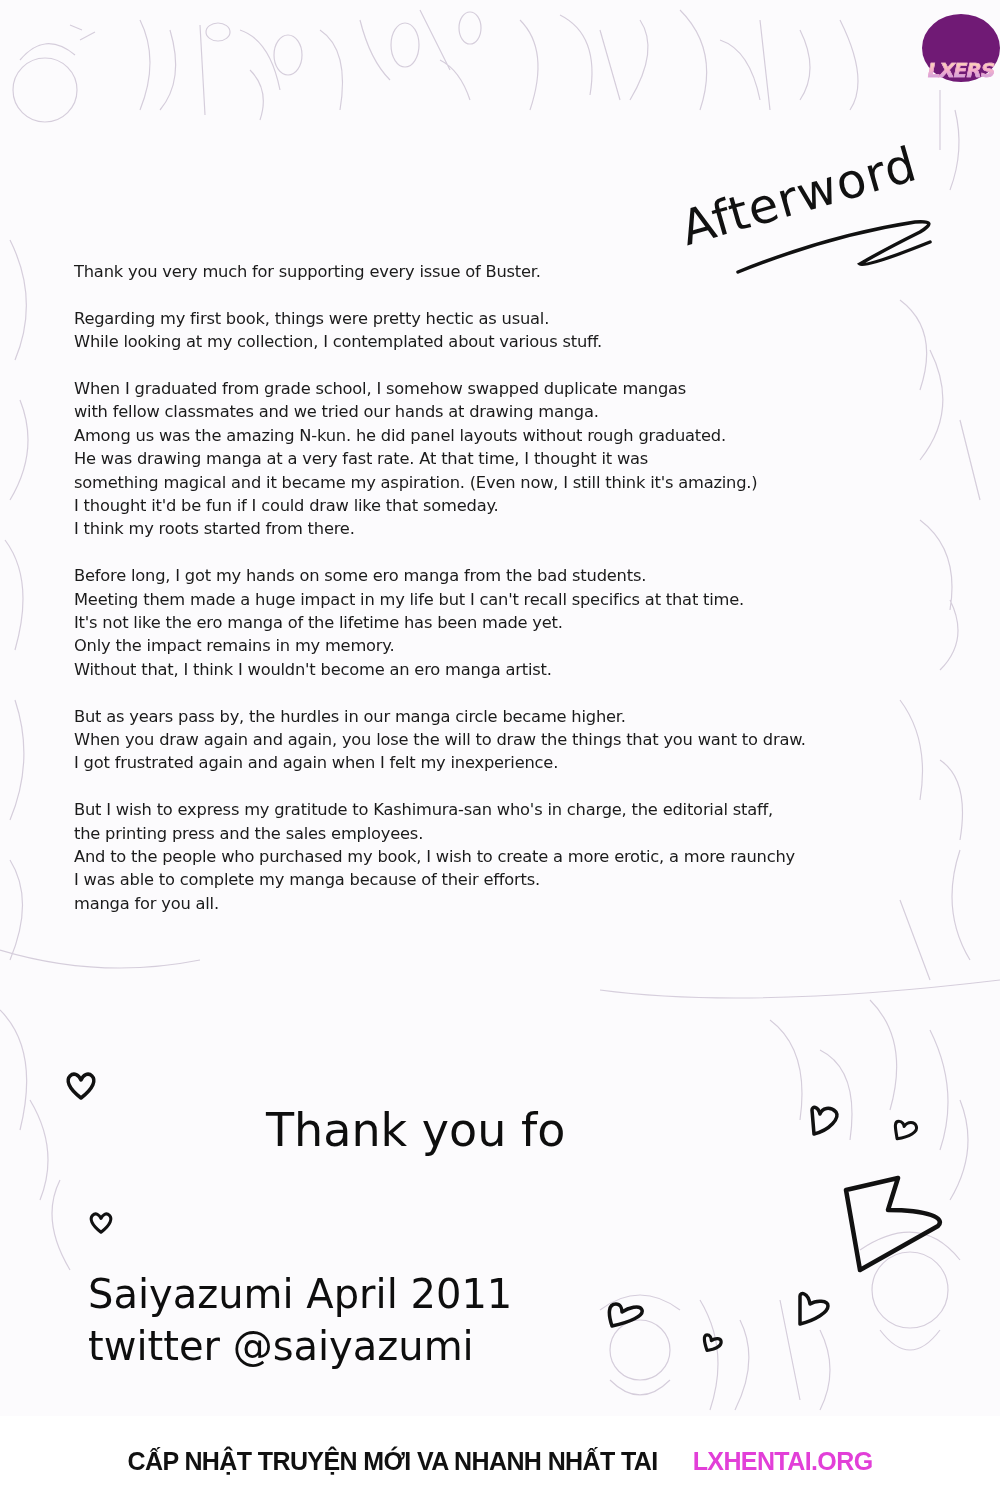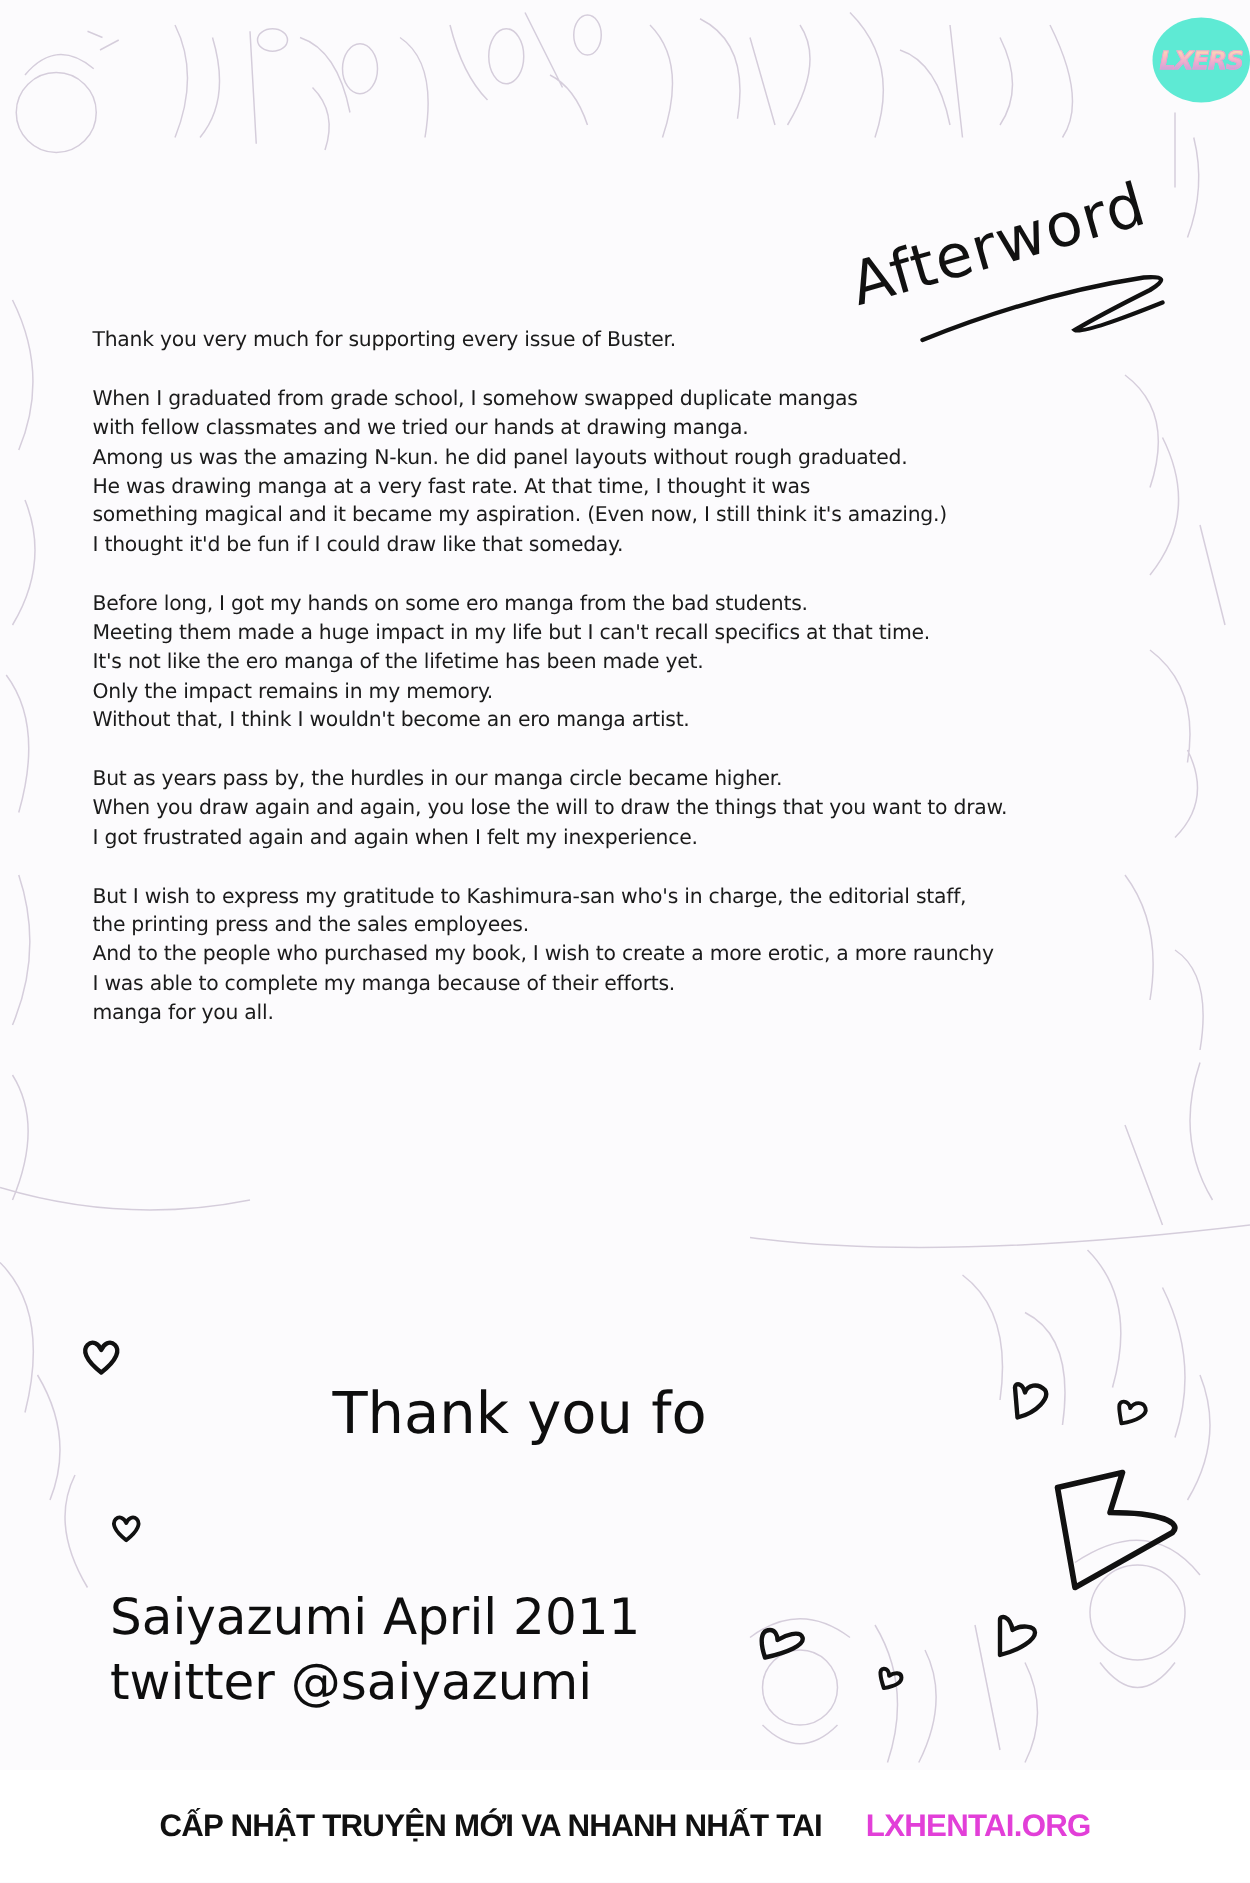--- a/index.html
+++ b/index.html
@@ -1,19 +1,19 @@
 <!DOCTYPE html>
 <html><head>
 <meta charset="utf-8">
 <style>
   html, body { margin:0; padding:0; }
   body { width:1000px; height:1506px; background:#fbfafc; position:relative; overflow:hidden; font-family:"DejaVu Sans", sans-serif; }
   .page { position:absolute; left:0; top:0; width:1000px; height:1416px; background:#fcfbfd; overflow:hidden; }
   .sketch { position:absolute; pointer-events:none; }
-  .logo { position:absolute; left:922px; top:14px; width:78px; height:68px; border-radius:50%; background:#5eead4; display:flex; align-items:center; justify-content:center; }
+  .logo { position:absolute; left:922px; top:14px; width:78px; height:68px; border-radius:50%; background:#701a75; display:flex; align-items:flex-end; justify-content:center; }
   .logo span { font-family:"DejaVu Sans", sans-serif; font-weight:bold; font-style:italic; font-size:20px; letter-spacing:-1px;
     background:linear-gradient(180deg,#fff3a8 0%,#f6b1c8 50%,#b59ce8 100%); -webkit-background-clip:text; background-clip:text; color:transparent;
     -webkit-text-stroke:0.6px #e9a0d0; }
   .title-block { position:absolute; left:680px; top:140px; width:290px; height:140px; }
   .title-text { position:absolute; left:10px; top:60px; font-family:"DejaVu Sans", sans-serif; font-size:48px; color:#111; transform:rotate(-16deg); transform-origin:left bottom; letter-spacing:1px; }
   .body-text { position:absolute; left:74px; top:260px; width:860px; font-family:"DejaVu Sans", sans-serif; font-size:16.3px; line-height:23.4px; color:#1b1b1b; letter-spacing:-0.2px; }
   .body-text p { margin:0 0 23.4px 0; }
   .body-text .ln { display:block; white-space:nowrap; }
   .thanks { position:absolute; left:222px; top:1095px; font-family:"DejaVu Sans", sans-serif; font-size:46px; line-height:70px; color:#0e0e0e;margin-left:44px; }
   .thanks .ln { display:block; white-space:nowrap; }
@@ -71,26 +71,31 @@
     <svg class="sketch" width="290" height="140" viewBox="0 0 290 140" style="left:0;top:0;">
       <path d="M58 132 Q150 95 235 82 Q260 80 240 92 Q200 112 180 124 Q185 128 250 102" fill="none" stroke="#111" stroke-width="3.5" stroke-linecap="round"></path>
     </svg>
   </div>
 
   <div class="body-text">
     <p>
       <span class="ln">Thank you very much for supporting every issue of Buster.</span>
     </p>
     <p>
+      <span class="ln">Regarding my first book, things were pretty hectic as usual.</span>
+      <span class="ln">While looking at my collection, I contemplated about various stuff.</span>
+    </p>
+    <p>
       <span class="ln">When I graduated from grade school, I somehow swapped duplicate mangas</span>
       <span class="ln">with fellow classmates and we tried our hands at drawing manga.</span>
       <span class="ln">Among us was the amazing N-kun. he did panel layouts without rough graduated.</span>
       <span class="ln">He was drawing manga at a very fast rate.   At that time, I thought it was</span>
       <span class="ln">something magical and it became my aspiration. (Even now, I still think it's amazing.)</span>
       <span class="ln">I thought it'd be fun if I could draw like that someday.</span>
+      <span class="ln">I think my roots started from there.</span>
     </p>
     <p>
       <span class="ln">Before long, I got my hands on some ero manga from the bad students.</span>
       <span class="ln">Meeting them made a huge impact in my life but I can't recall specifics at that time.</span>
       <span class="ln">It's not like the ero manga of the lifetime has been made yet.</span>
       <span class="ln">Only the impact remains in my memory.</span>
       <span class="ln">Without that, I think I wouldn't become an ero manga artist.</span>
     </p>
     <p>
       <span class="ln">But as years pass by, the hurdles in our manga circle became higher.</span>

